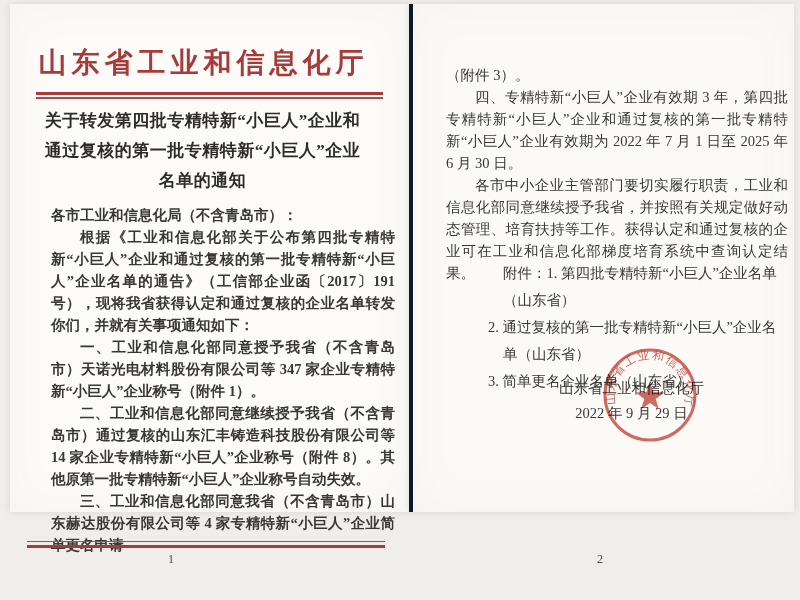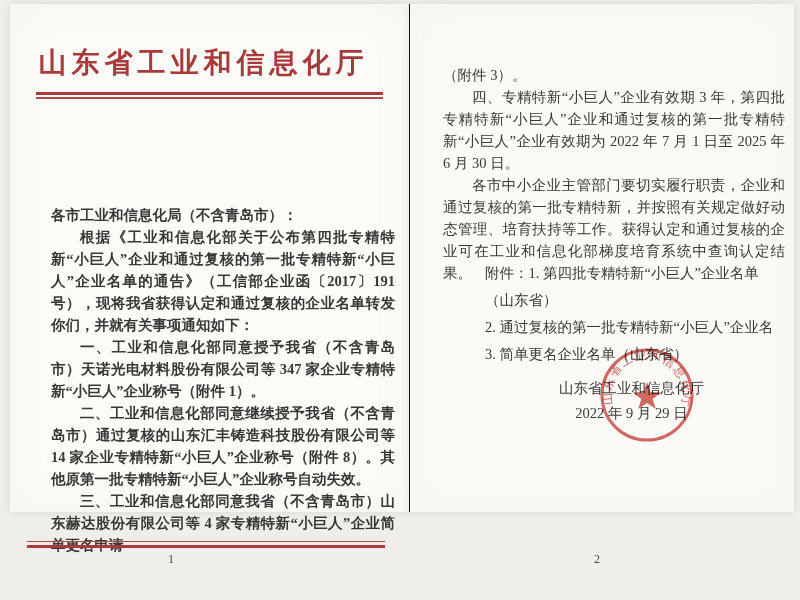--- a/index.html
+++ b/index.html
@@ -12,21 +12,21 @@
     overflow: hidden;
   }
   .page {
     position: absolute;
     top: 4px;
     height: 508px;
     background: #fcfbf8;
     box-shadow: 0 0 8px rgba(0,0,0,0.10), inset 0 0 45px rgba(120,110,95,0.05);
   }
   .page-1 { left: 10px; width: 399px; }
-  .page-2 { left: 409px; width: 385px; border-left: 1px solid #0f172a; background: #fbfaf7; }
+  .page-2 { left: 409px; width: 385px; border-left: 4px solid #0f172a; background: #fbfaf7; }
 
   .agency-header {
     position: absolute; top: 40px; left: 18px; right: 30px;
     text-align: center;
     font-size: 28px; font-weight: 700;
     letter-spacing: 5px;
     color: #a73b3b;
   }
   .red-rule {
     position: absolute; top: 88px; left: 26px; right: 26px;
@@ -52,21 +52,21 @@
   .p1-body { top: 200px; left: 41px; width: 344px; font-weight: bold; }
   .p2-body { top: 60px;  left: 33px; width: 342px; }
   .para { text-indent: 2em; }
   .no-indent { text-indent: 0; }
 
   .attachments {
     position: absolute; top: 256px; left: 33px; width: 344px;
     font-size: 14.5px; line-height: 27px; color: #3a3836;
   }
   .att-row   { padding-left: 42px; }
-  .att-first { padding-left: 0;  margin-left: 42px; }
+  .att-first { padding-left: 0;  margin-left: 57px; }
   .att-cont  { padding-left: 57px; }
   .att-label { display: inline; }
 
   .signature-block {
     position: absolute; top: 372px; right: 90px;
     text-align: center;
     font-size: 14.5px; line-height: 25px;
     color: #3a3836;
   }
 
@@ -92,46 +92,52 @@
 </style>
 </head>
 <body>
 
 <div class="page page-1">
 
   <div class="agency-header">山东省工业和信息化厅</div>
 
   <div class="red-rule"></div>
 
+  <div class="doc-title">
+    <div>关于转发第四批专精特新“小巨人”企业和</div>
+    <div>通过复核的第一批专精特新“小巨人”企业</div>
+    <div>名单的通知</div>
+  </div>
 
   <div class="body-text p1-body">
     <div class="no-indent">各市工业和信息化局（不含青岛市）：</div>
     <div class="para">根据《工业和信息化部关于公布第四批专精特新“小巨人”企业和通过复核的第一批专精特新“小巨人”企业名单的通告》（工信部企业函〔2017〕191 号），现将我省获得认定和通过复核的企业名单转发你们，并就有关事项通知如下：</div>
     <div class="para">一、工业和信息化部同意授予我省（不含青岛市）天诺光电材料股份有限公司等 347 家企业专精特新“小巨人”企业称号（附件 1）。</div>
     <div class="para">二、工业和信息化部同意继续授予我省（不含青岛市）通过复核的山东汇丰铸造科技股份有限公司等 14 家企业专精特新“小巨人”企业称号（附件 8）。其他原第一批专精特新“小巨人”企业称号自动失效。</div>
     <div class="para">三、工业和信息化部同意我省（不含青岛市）山东赫达股份有限公司等 4 家专精特新“小巨人”企业简单更名申请</div>
   </div>
 
   <div class="footer-rule"></div>
   <div class="page-num pn-1">1</div>
 </div>
 
 <div class="page page-2">
 
   <div class="body-text p2-body">
     <div class="no-indent">（附件 3）。</div>
     <div class="para">四、专精特新“小巨人”企业有效期 3 年，第四批专精特新“小巨人”企业和通过复核的第一批专精特新“小巨人”企业有效期为 2022 年 7 月 1 日至 2025 年 6 月 30 日。</div>
-    <div class="para">各市中小企业主管部门要切实履行职责，企业和通过复核的第一批专精特新，并按照有关规定做好动态管理、培育扶持等工作。获得认定和通过复核的企业可在工业和信息化部梯度培育系统中查询认定结果。</div>
+    <div class="para">各市中小企业主管部门要切实履行职责，工业和信息化部同意继续授予我省，并按照有关规定做好动态管理、培育扶持等工作。获得认定和通过复核的企业可在工业和信息化部梯度培育系统中查询认定结果。</div>
   </div>
 
   <div class="attachments">
     <div class="att-first">
       <span class="att-label">附件：</span><span>1. 第四批专精特新“小巨人”企业名单（山东省）</span>
     </div>
     <div class="att-row">2. 通过复核的第一批专精特新“小巨人”企业名</div>
+    <div class="att-cont">单（山东省）</div>
     <div class="att-row">3. 简单更名企业名单（山东省）</div>
   </div>
 
   <div class="signature-block">
     <div>山东省工业和信息化厅</div>
     <div>2022 年 9 月 29 日</div>
   </div>
 
   <svg class="seal" viewBox="0 0 112 112" aria-hidden="true">
     <circle cx="56" cy="56" r="45" fill="none" stroke="#c23a30" stroke-width="3" opacity="0.85"></circle>

